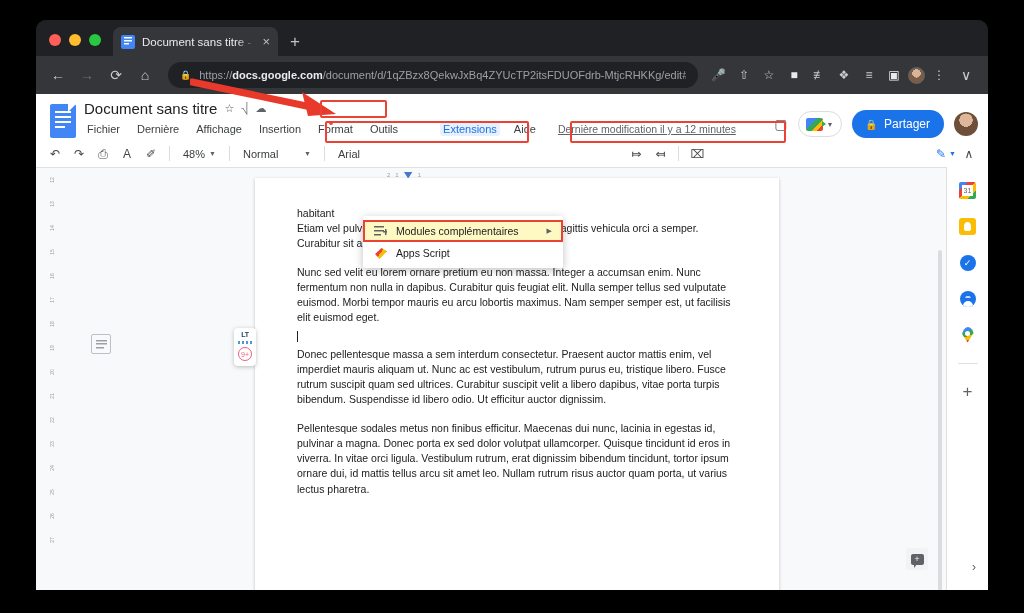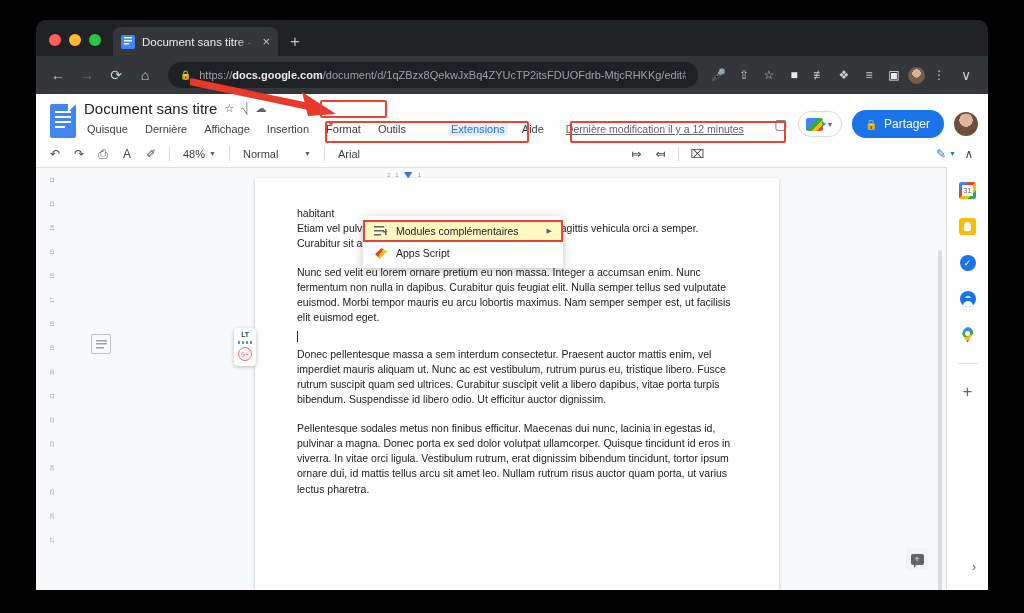--- a/index.html
+++ b/index.html
@@ -355,21 +355,21 @@
         <div class="doclogo"></div>
 
         <div class="titleblock">
           <div class="titlerow">
             <span class="doctitle">Document sans titre</span>
             <span class="tiny-ico">☆</span>
             <span class="tiny-ico">⎷</span>
             <span class="tiny-ico">☁</span>
           </div>
           <div class="menurow">
-            <span class="menuitem">Quisque</span>
+            <span class="menuitem">Fichier</span>
             <span class="menuitem">Dernière</span>
             <span class="menuitem">Affichage</span>
             <span class="menuitem">Insertion</span>
             <span class="menuitem">Format</span>
             <span class="menuitem">Outils</span>
             <span class="menuitem active">Extensions</span>
             <span class="menuitem">Aide</span>
             <span class="lastedit">Dernière modification il y a 12 minutes</span>
           </div>
         </div>

